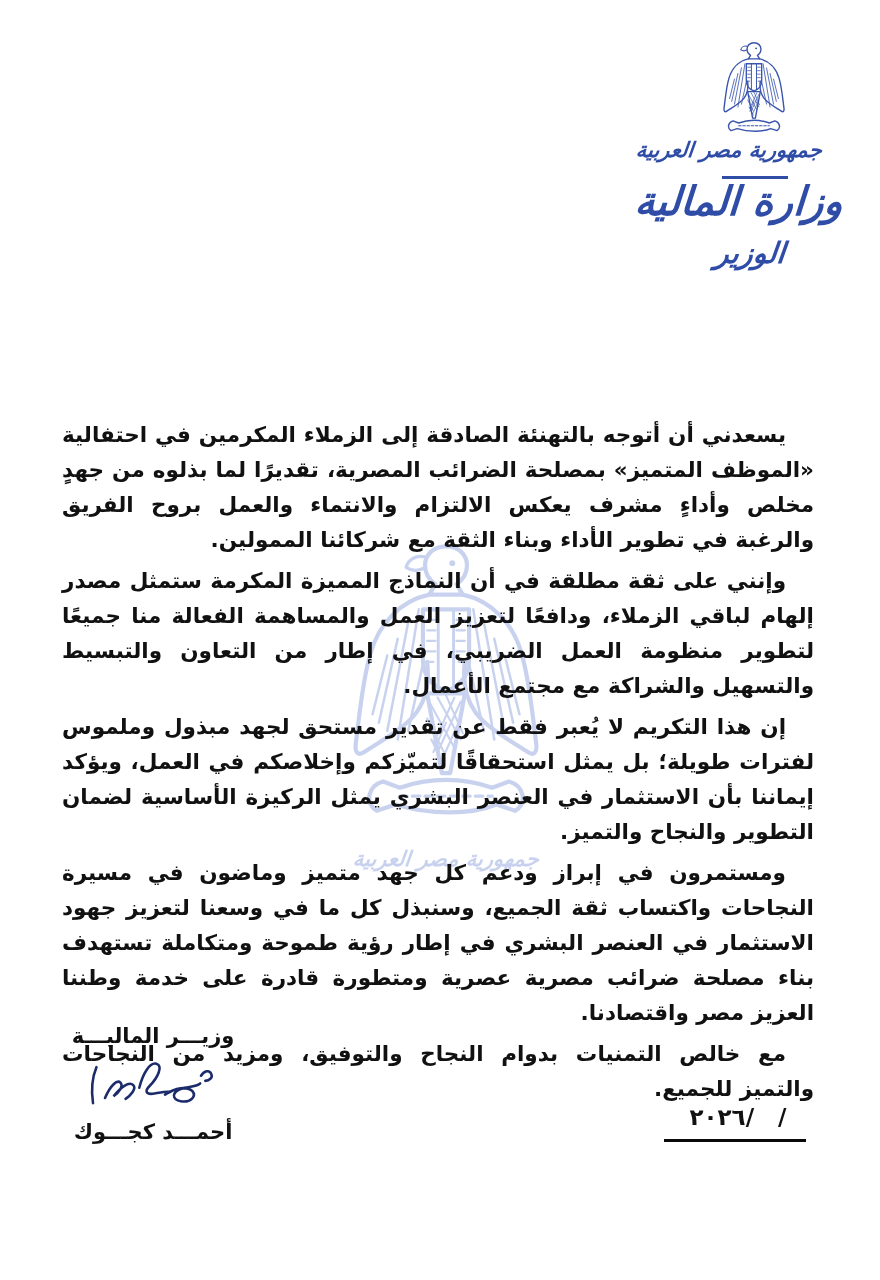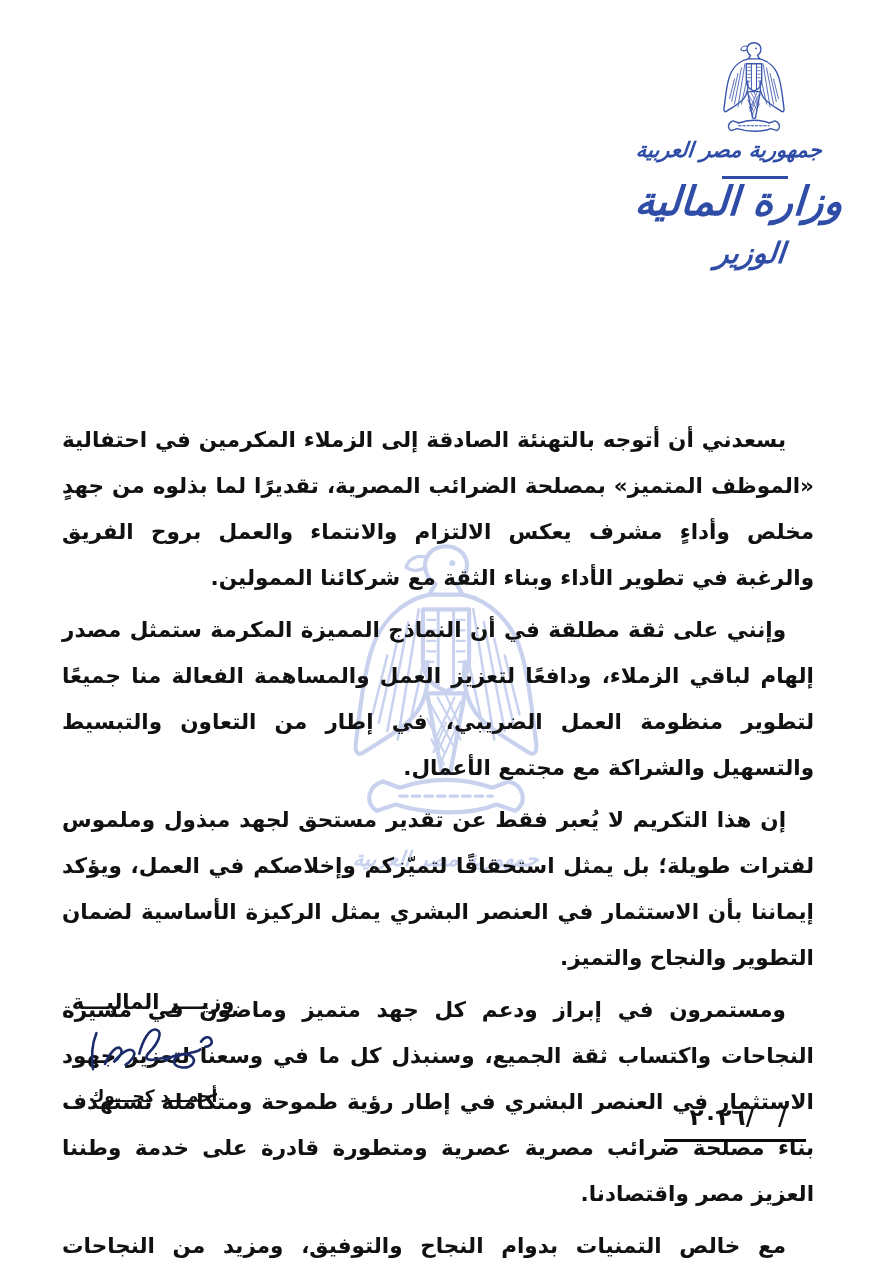--- a/index.html
+++ b/index.html
@@ -35,29 +35,29 @@
   }
   
   .title-wrap{position:absolute;left:0;top:344px;width:100%;text-align:center;z-index:1;}
   .title{
     display:inline-block;font-size:24px;font-weight:800;letter-spacing:-.2px;
     border-bottom:3px solid #0a0a0a;padding:0 2px 6px;
   }
   
   .body-text{position:absolute;top:417px;right:66px;left:62px;z-index:1;}
   .body-text p{
-    margin:0 0 6px 0;font-size:21.5px;font-weight:700;line-height:46px;
+    margin:0 0 6px 0;font-size:21.5px;font-weight:700;line-height:35px;
     text-align:justify;text-indent:28px;letter-spacing:-.2px;
   }
   .body-text p.closing{margin-bottom:0;}
   
   .sig-block{position:absolute;left:58px;top:990px;width:190px;text-align:center;z-index:1;}
-  .sig-role{font-size:21px;font-weight:700;white-space:nowrap;}
+  .sig-role{font-size:21px;font-weight:700;white-space:nowrap;margin-top:34px;}
   .sig-mark{display:block;margin:2px auto -2px;}
-  .sig-name{font-size:17px;font-weight:700;white-space:nowrap;}
+  .sig-name{font-size:21px;font-weight:700;white-space:nowrap;}
   
   .date-wrap{
     position:absolute;left:664px;top:1104px;width:142px;
     border-bottom:3px solid #0a0a0a;padding:0 0 9px 0;z-index:1;
   }
   .date-text{
     display:block;direction:ltr;unicode-bidi:bidi-override;text-align:center;
     font-size:23px;font-weight:700;white-space:pre;padding-left:6px;letter-spacing:1px;
   }
 </style>

